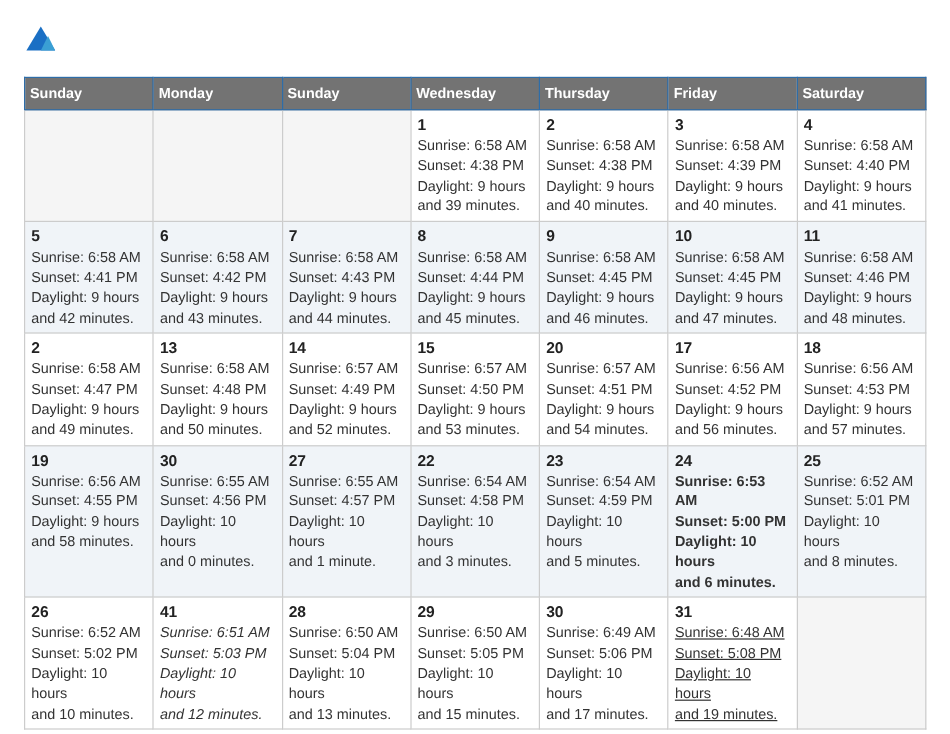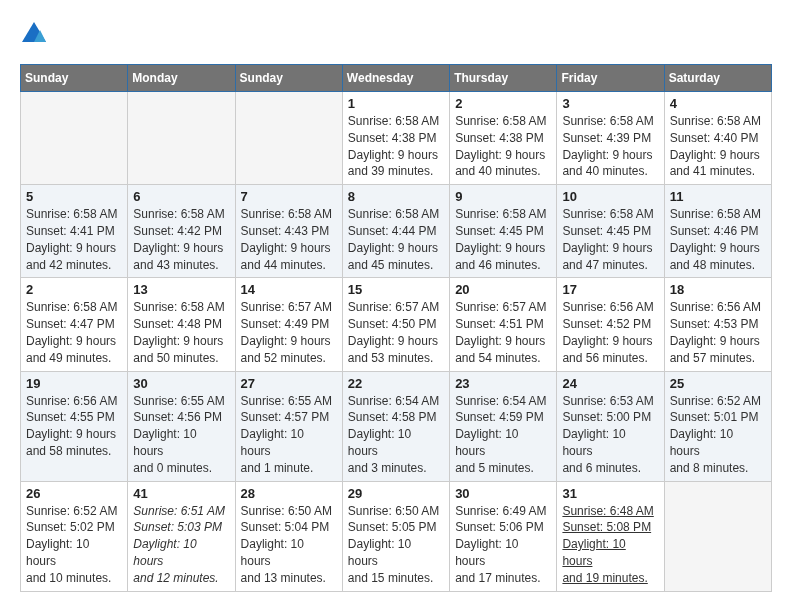--- a/index.html
+++ b/index.html
@@ -296,21 +296,21 @@
           </td>
           <td>
             <div class="day-num">23</div>
             <div class="day-info" style="white-space: pre-line;">Sunrise: 6:54 AM
 Sunset: 4:59 PM
 Daylight: 10 hours
 and 5 minutes.</div>
           </td>
           <td>
             <div class="day-num">24</div>
-            <div class="day-info" style="white-space: pre-line;">Sunrise: 6:53 AM
+            <div class="day-info" style="white-space: pre-line; font-weight: bold;">Sunrise: 6:53 AM
 Sunset: 5:00 PM
 Daylight: 10 hours
 and 6 minutes.</div>
           </td>
           <td>
             <div class="day-num">25</div>
             <div class="day-info" style="white-space: pre-line;">Sunrise: 6:52 AM
 Sunset: 5:01 PM
 Daylight: 10 hours
 and 8 minutes.</div>

